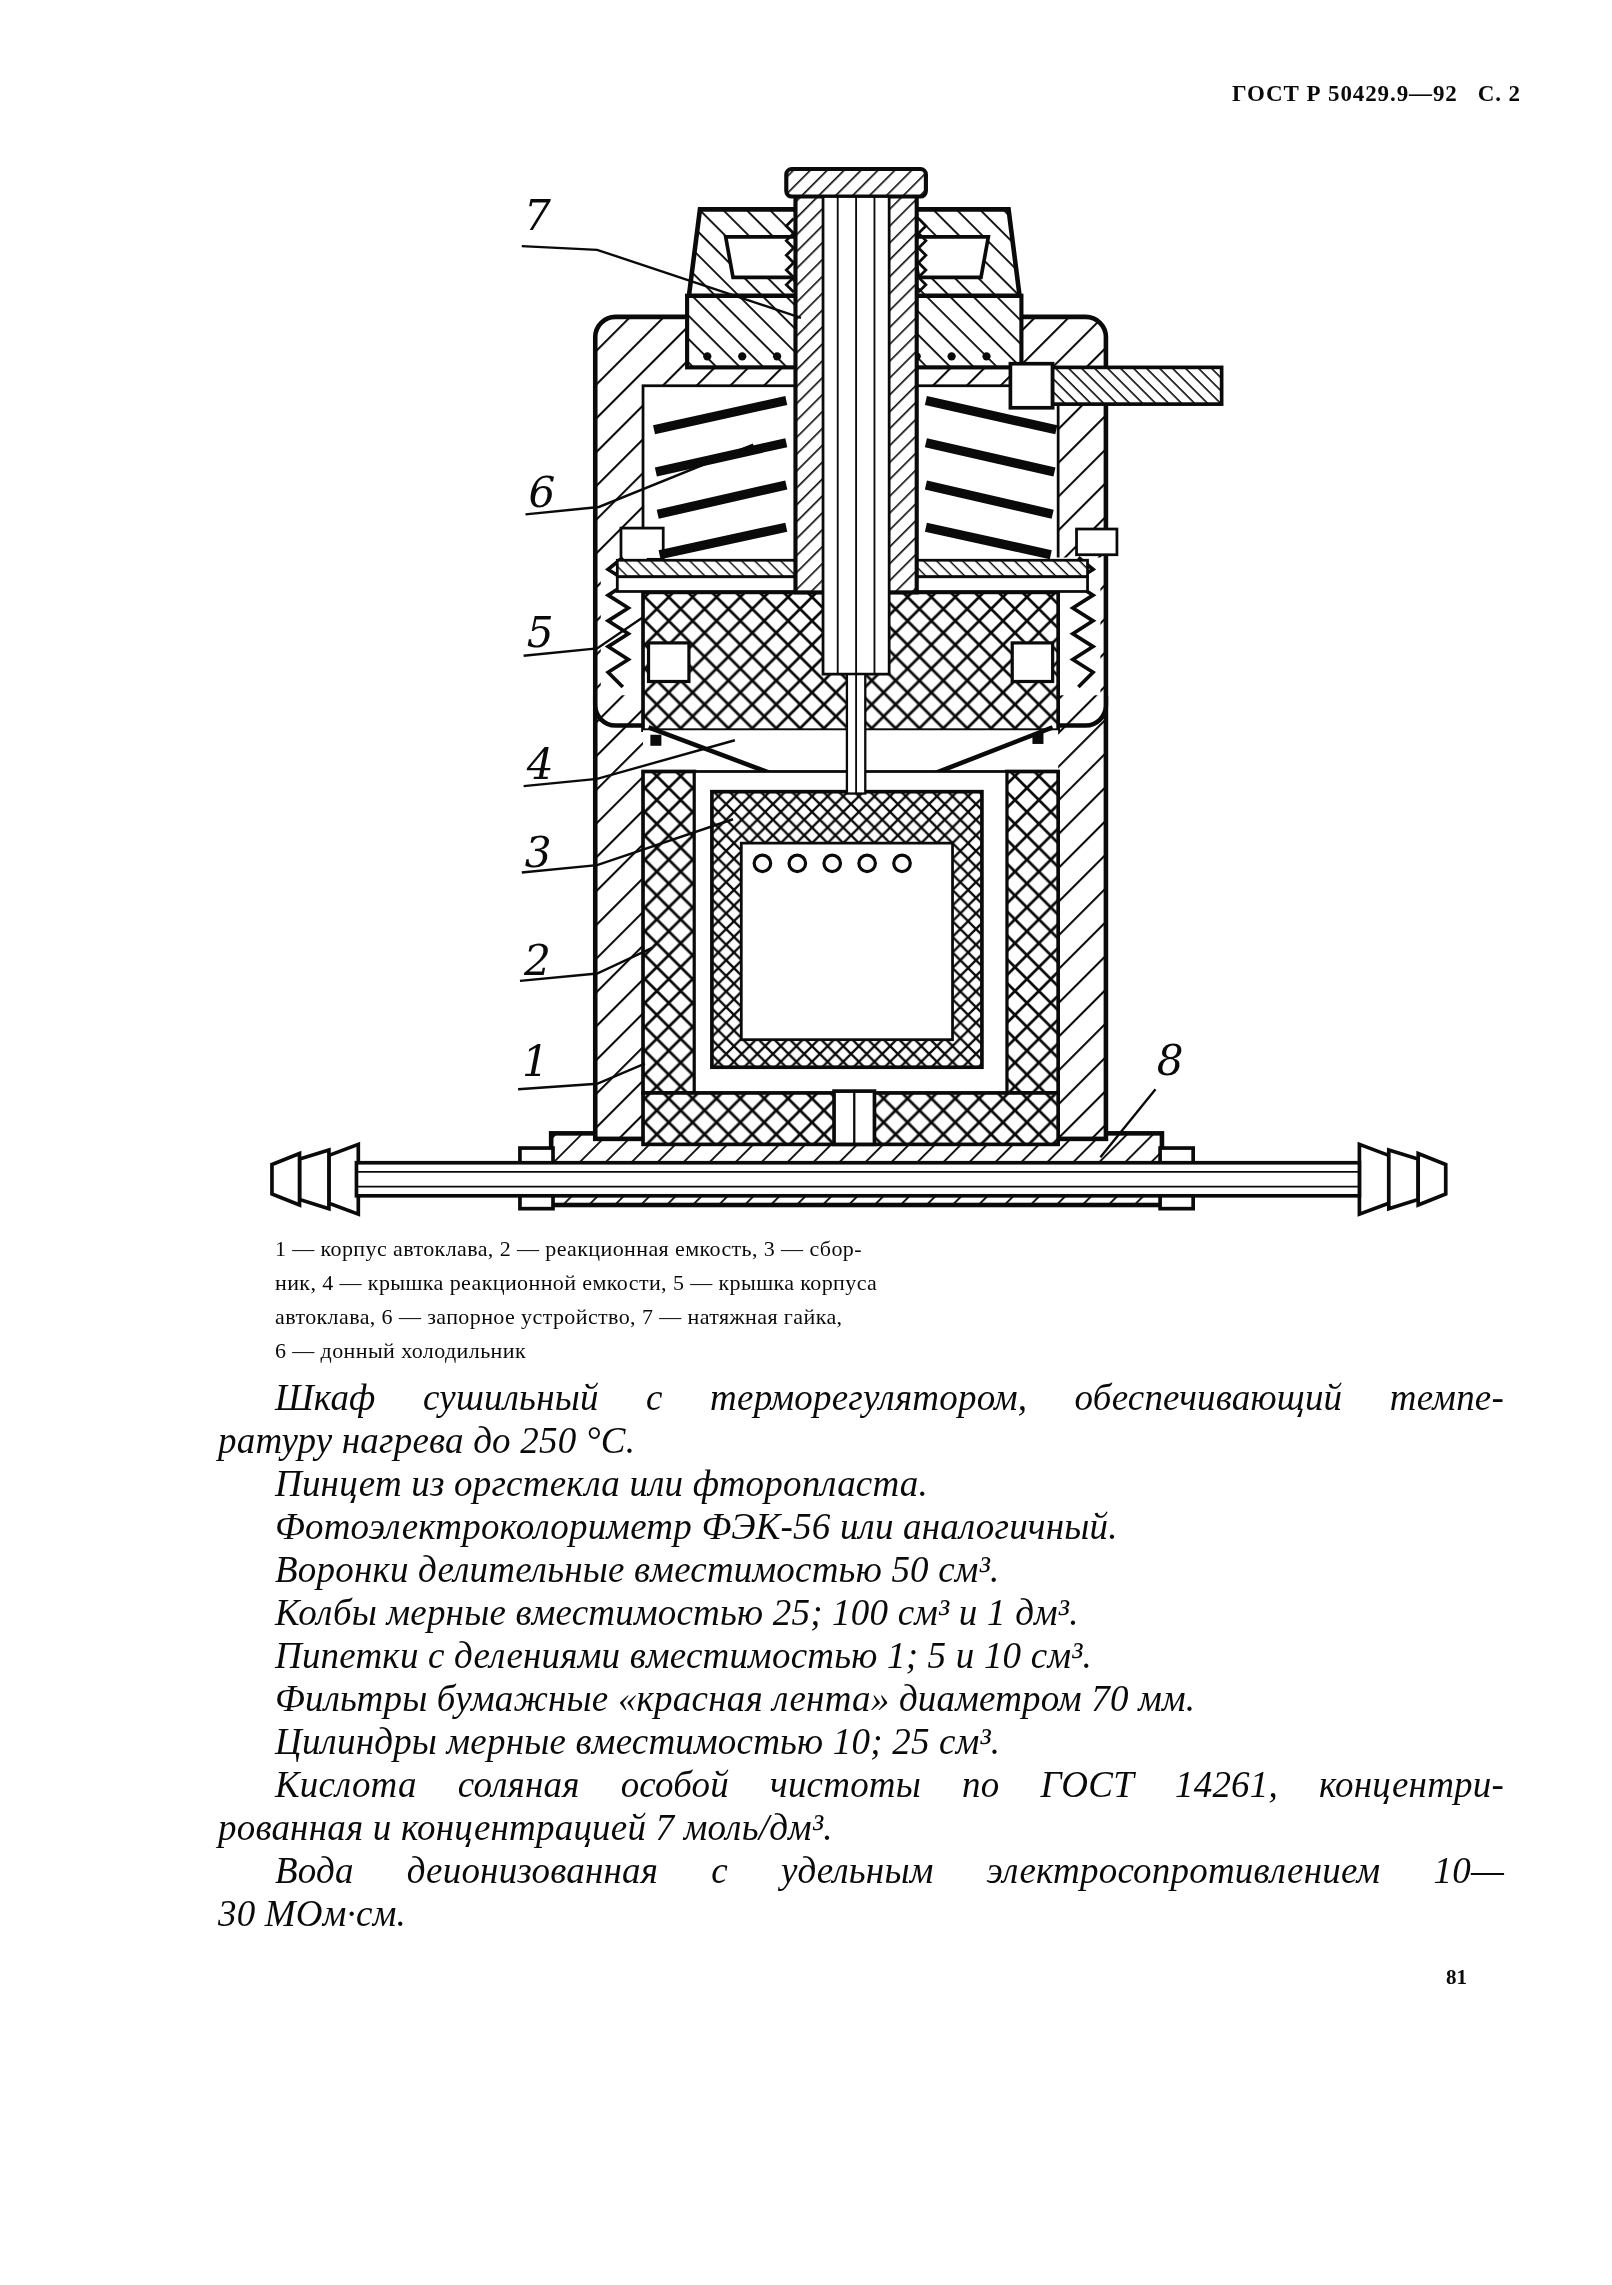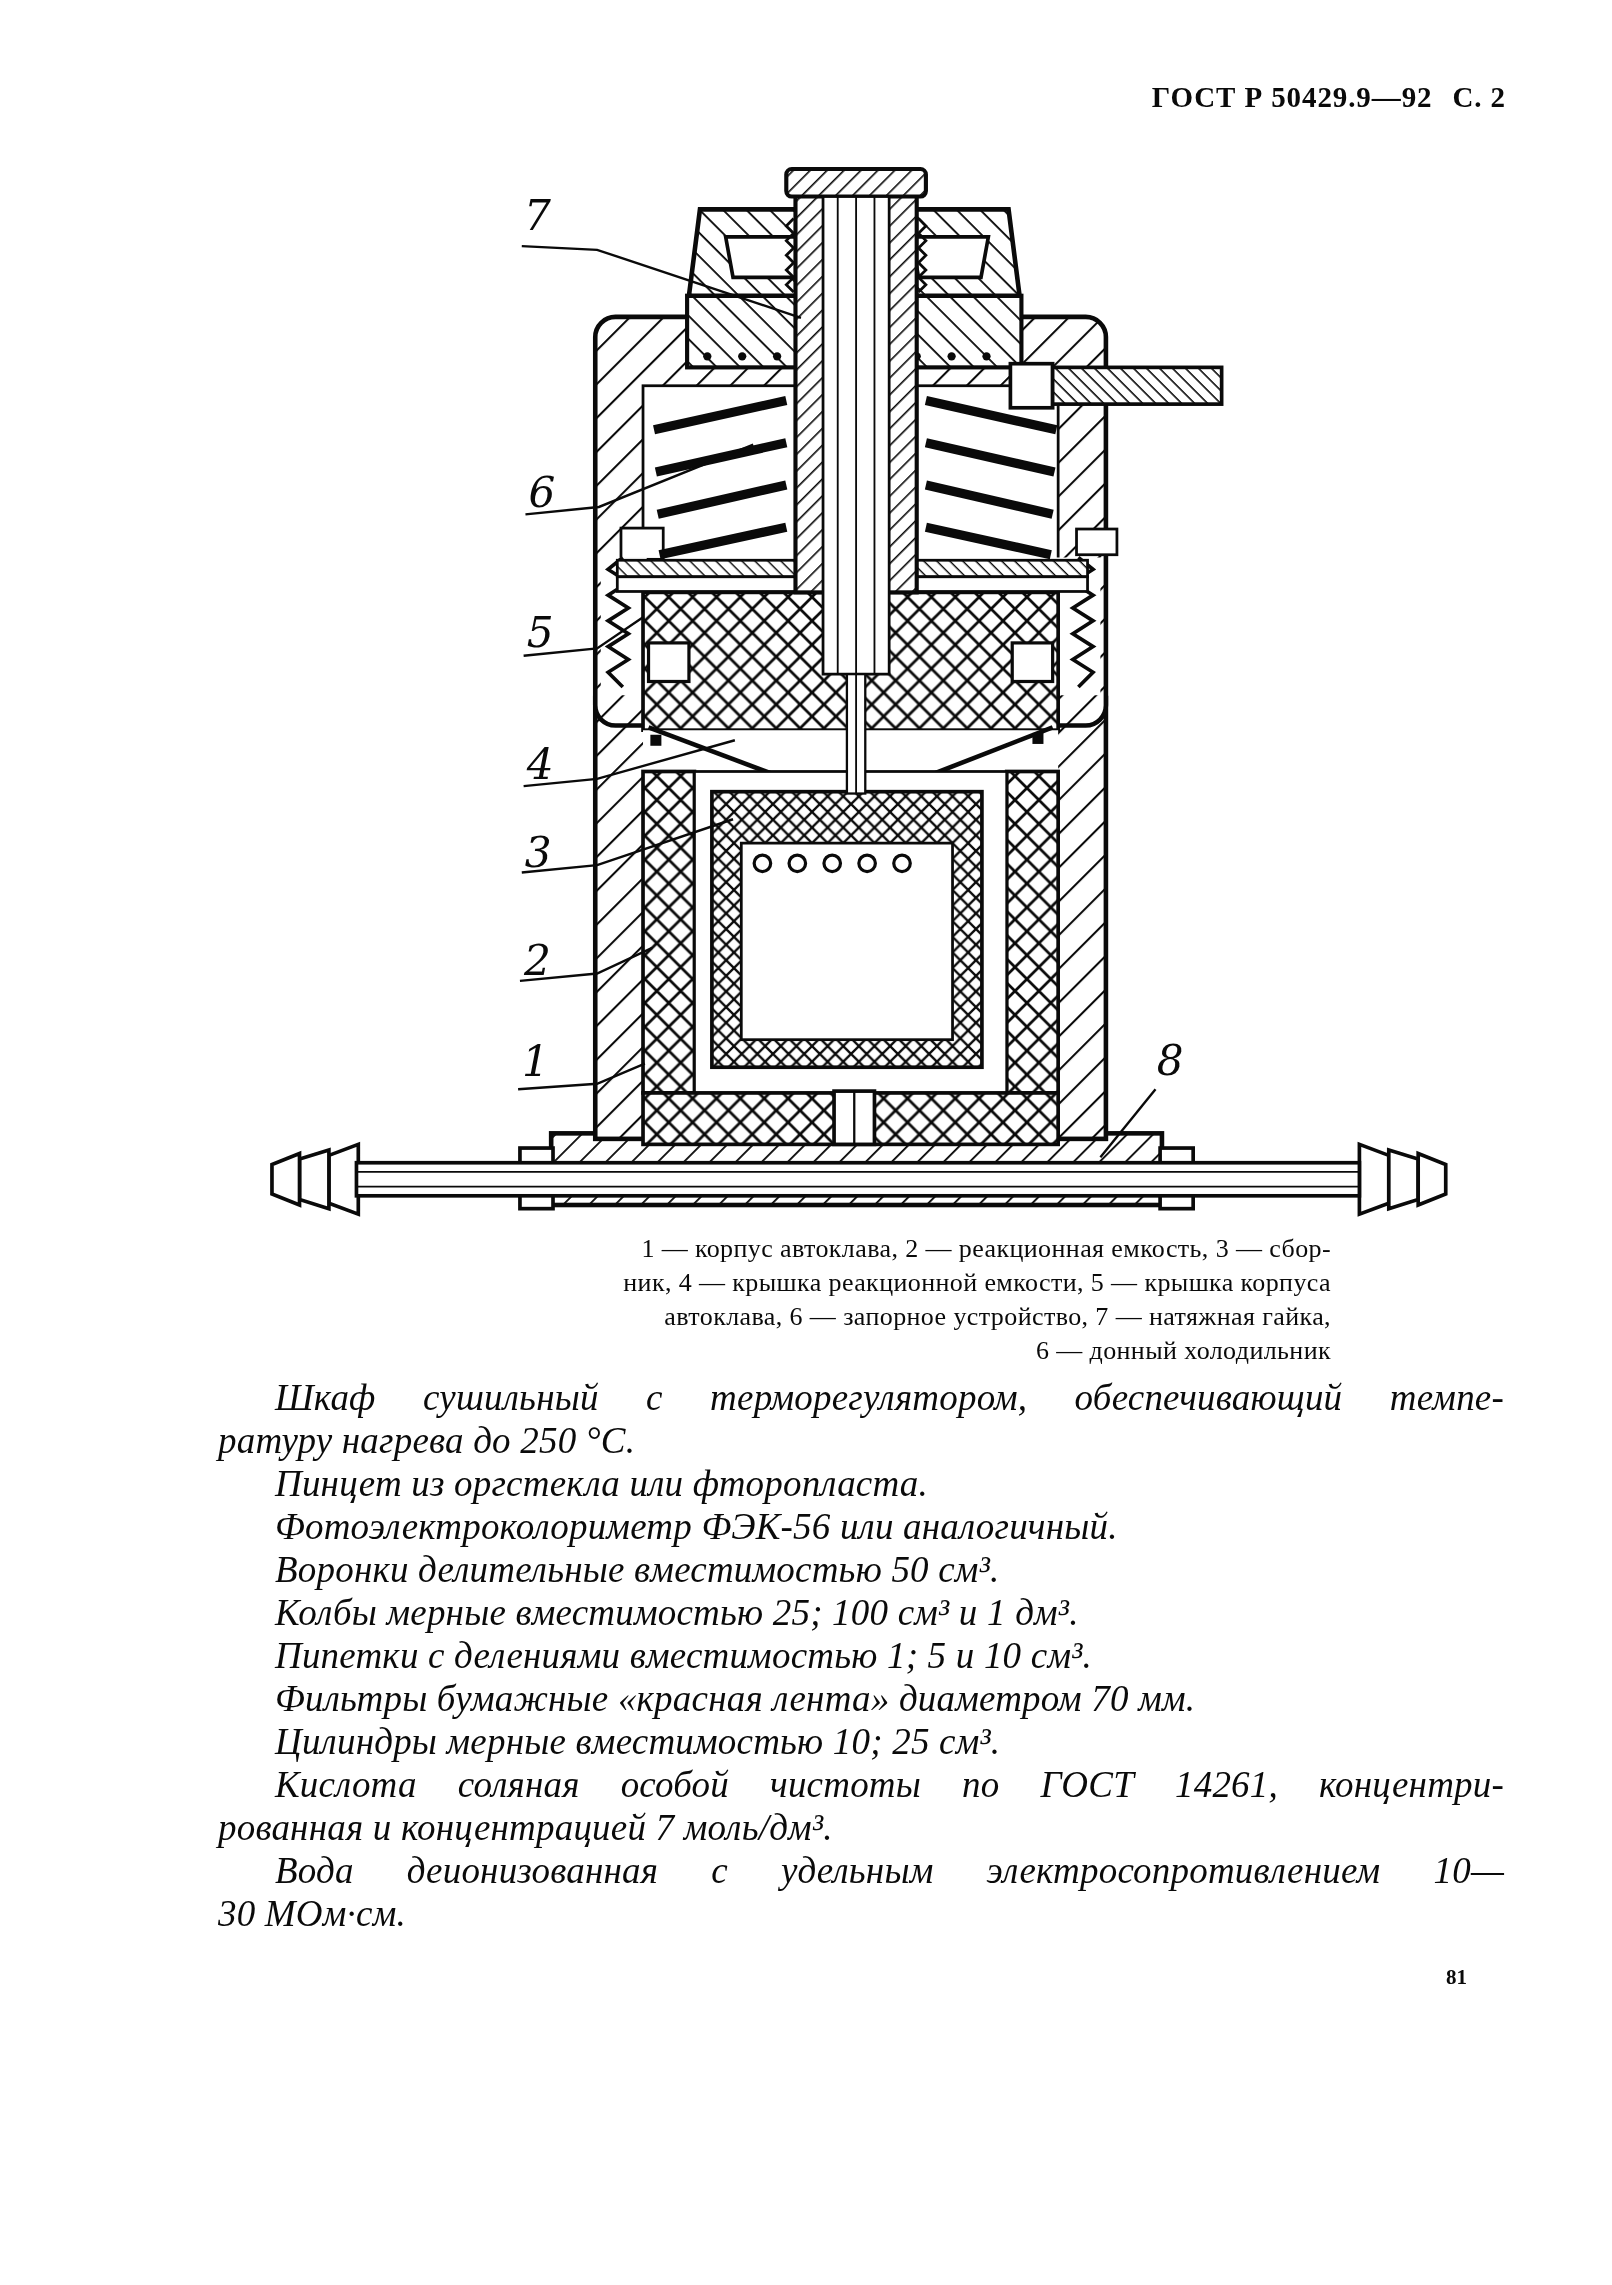--- a/index.html
+++ b/index.html
@@ -4,36 +4,36 @@
 <style>
   html,body{margin:0;padding:0;}
   body{
     width:1613px;height:2286px;position:relative;background:#ffffff;
     font-family:"Liberation Serif","DejaVu Serif",serif;color:#0a0a0a;
     overflow:hidden;
   }
   .abs{position:absolute;}
   
   .header{
-    top:81px;right:107px;font-weight:bold;font-size:29px;letter-spacing:0.9px;
+    top:81px;right:92px;font-weight:bold;font-size:23px;letter-spacing:0.9px;
     white-space:nowrap;
   }
   .header .gap{display:inline-block;width:20px;}
   
   svg.fig{left:0;top:0;width:1613px;height:2286px;}
   .ink{stroke:#0a0a0a;}
   .callout-text{
     font-family:"DejaVu Serif",serif;font-style:italic;font-size:46px;fill:#0a0a0a;
     text-anchor:middle;
   }
   .leader{fill:none;stroke:#0a0a0a;stroke-width:2.6px;}
   
   .caption{
-    left:275px;top:1232px;width:1056px;text-align:right;
-    font-size:26px;line-height:34px;letter-spacing:0.4px;white-space:nowrap;
+    left:275px;top:1232px;width:1056px;text-align:left;
+    font-size:22px;line-height:34px;letter-spacing:0.4px;white-space:nowrap;
   }
   
   .bodytext{
     left:218px;top:1376px;width:1286px;font-size:37px;line-height:43px;
     letter-spacing:0.2px;
   }
   .bodytext .line{white-space:nowrap;font-style:italic;}
   .bodytext .line.indent{text-indent:57px;}
   .bodytext .line.justify{white-space:normal;text-align:justify;text-align-last:justify;}
   

